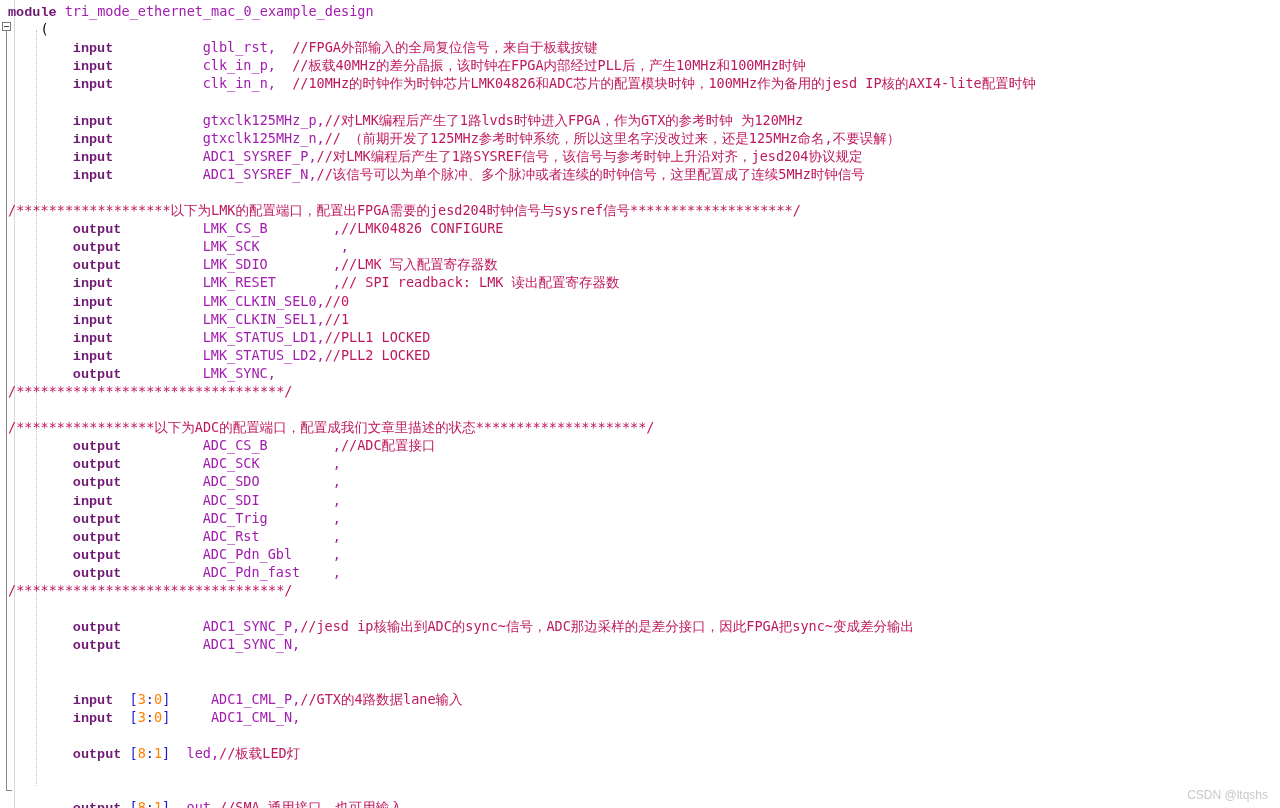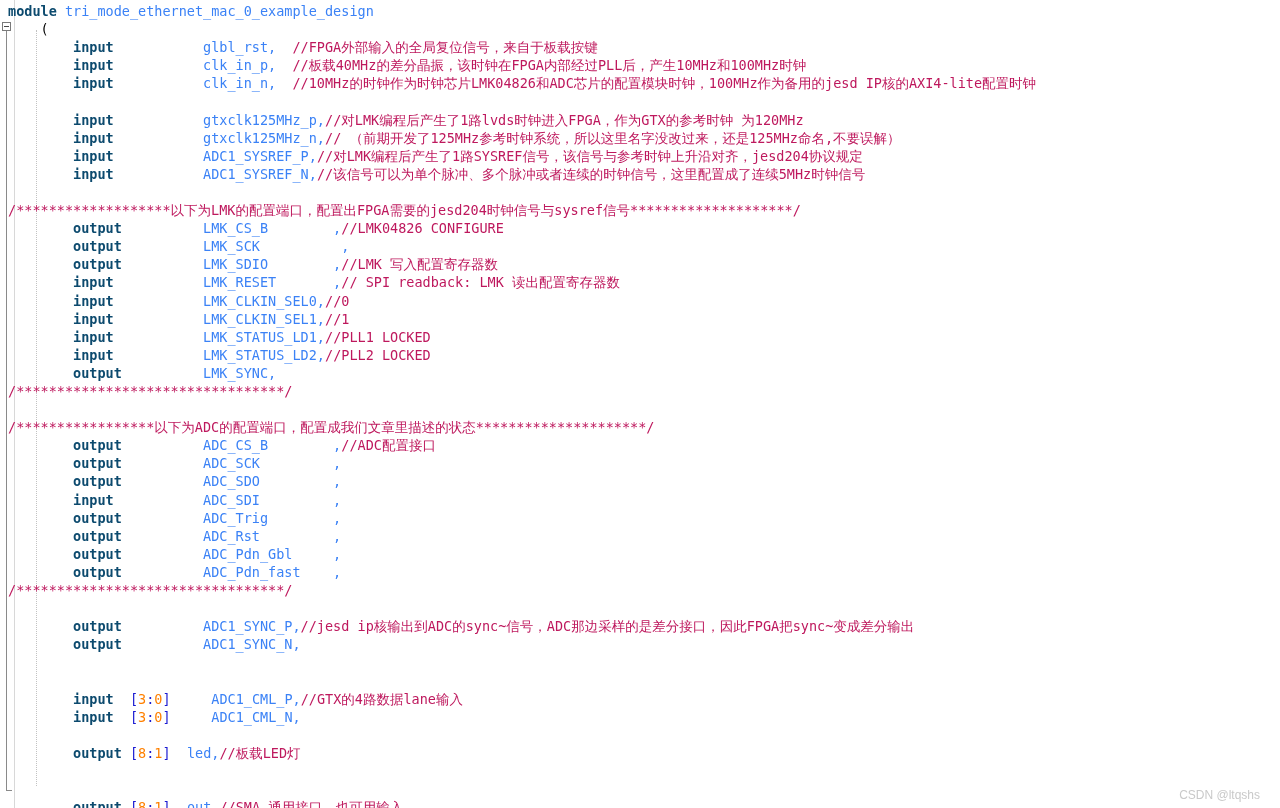--- a/index.html
+++ b/index.html
@@ -79,30 +79,30 @@
     font-size: 13.5px;
     line-height: 18.1px;
     color: #000000;
     letter-spacing: 0px;
   }
   .line {
     height: 18.1px;
     white-space: pre;
     padding-left: 8px;
   }
-  .kw       { color: #0c4a6e; font-weight: bold; }
-  .ident    { color: #3b82f6; }
+  .kw       { color: #701a75; font-weight: bold; font-family: Liberation Mono, monospace; }
+  .ident    { color: #a21caf; }
   .cmt      { color: #be185d; }
   .num      { color: #ff8000; }
   .punct    { color: #000000; }
   .brk      { color: #1a1ad2; }
 
   .watermark {
     position: absolute;
-    right: 20px;
+    right: 12px;
     bottom: 6px;
     font-family: "Liberation Sans", sans-serif;
     font-size: 12px;
     color: #c9c9c9;
     white-space: pre;
   }
 </style>
 </head>
 <body>
 

